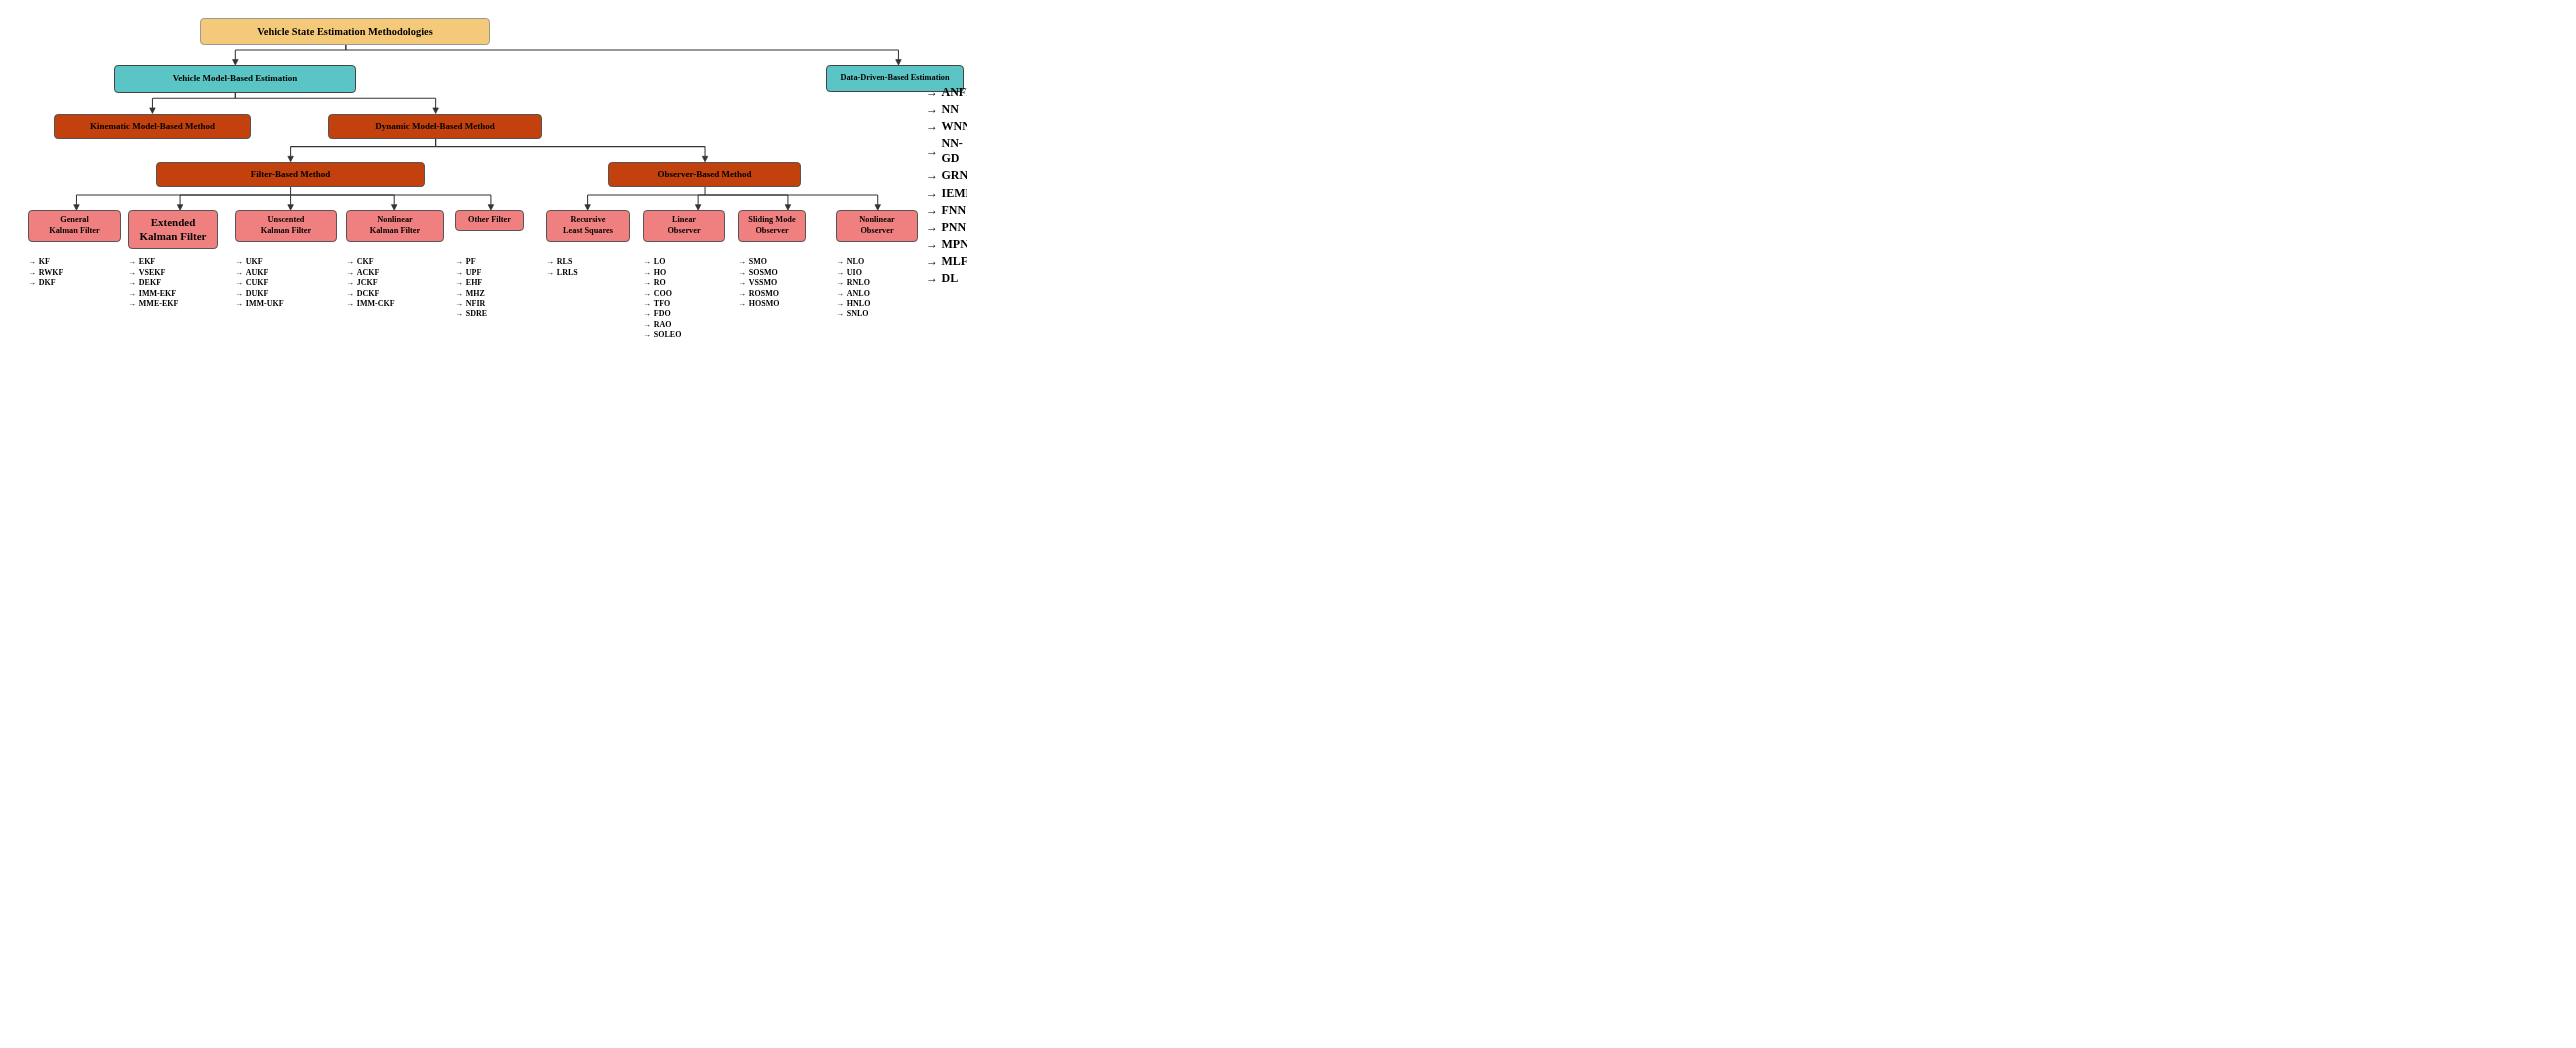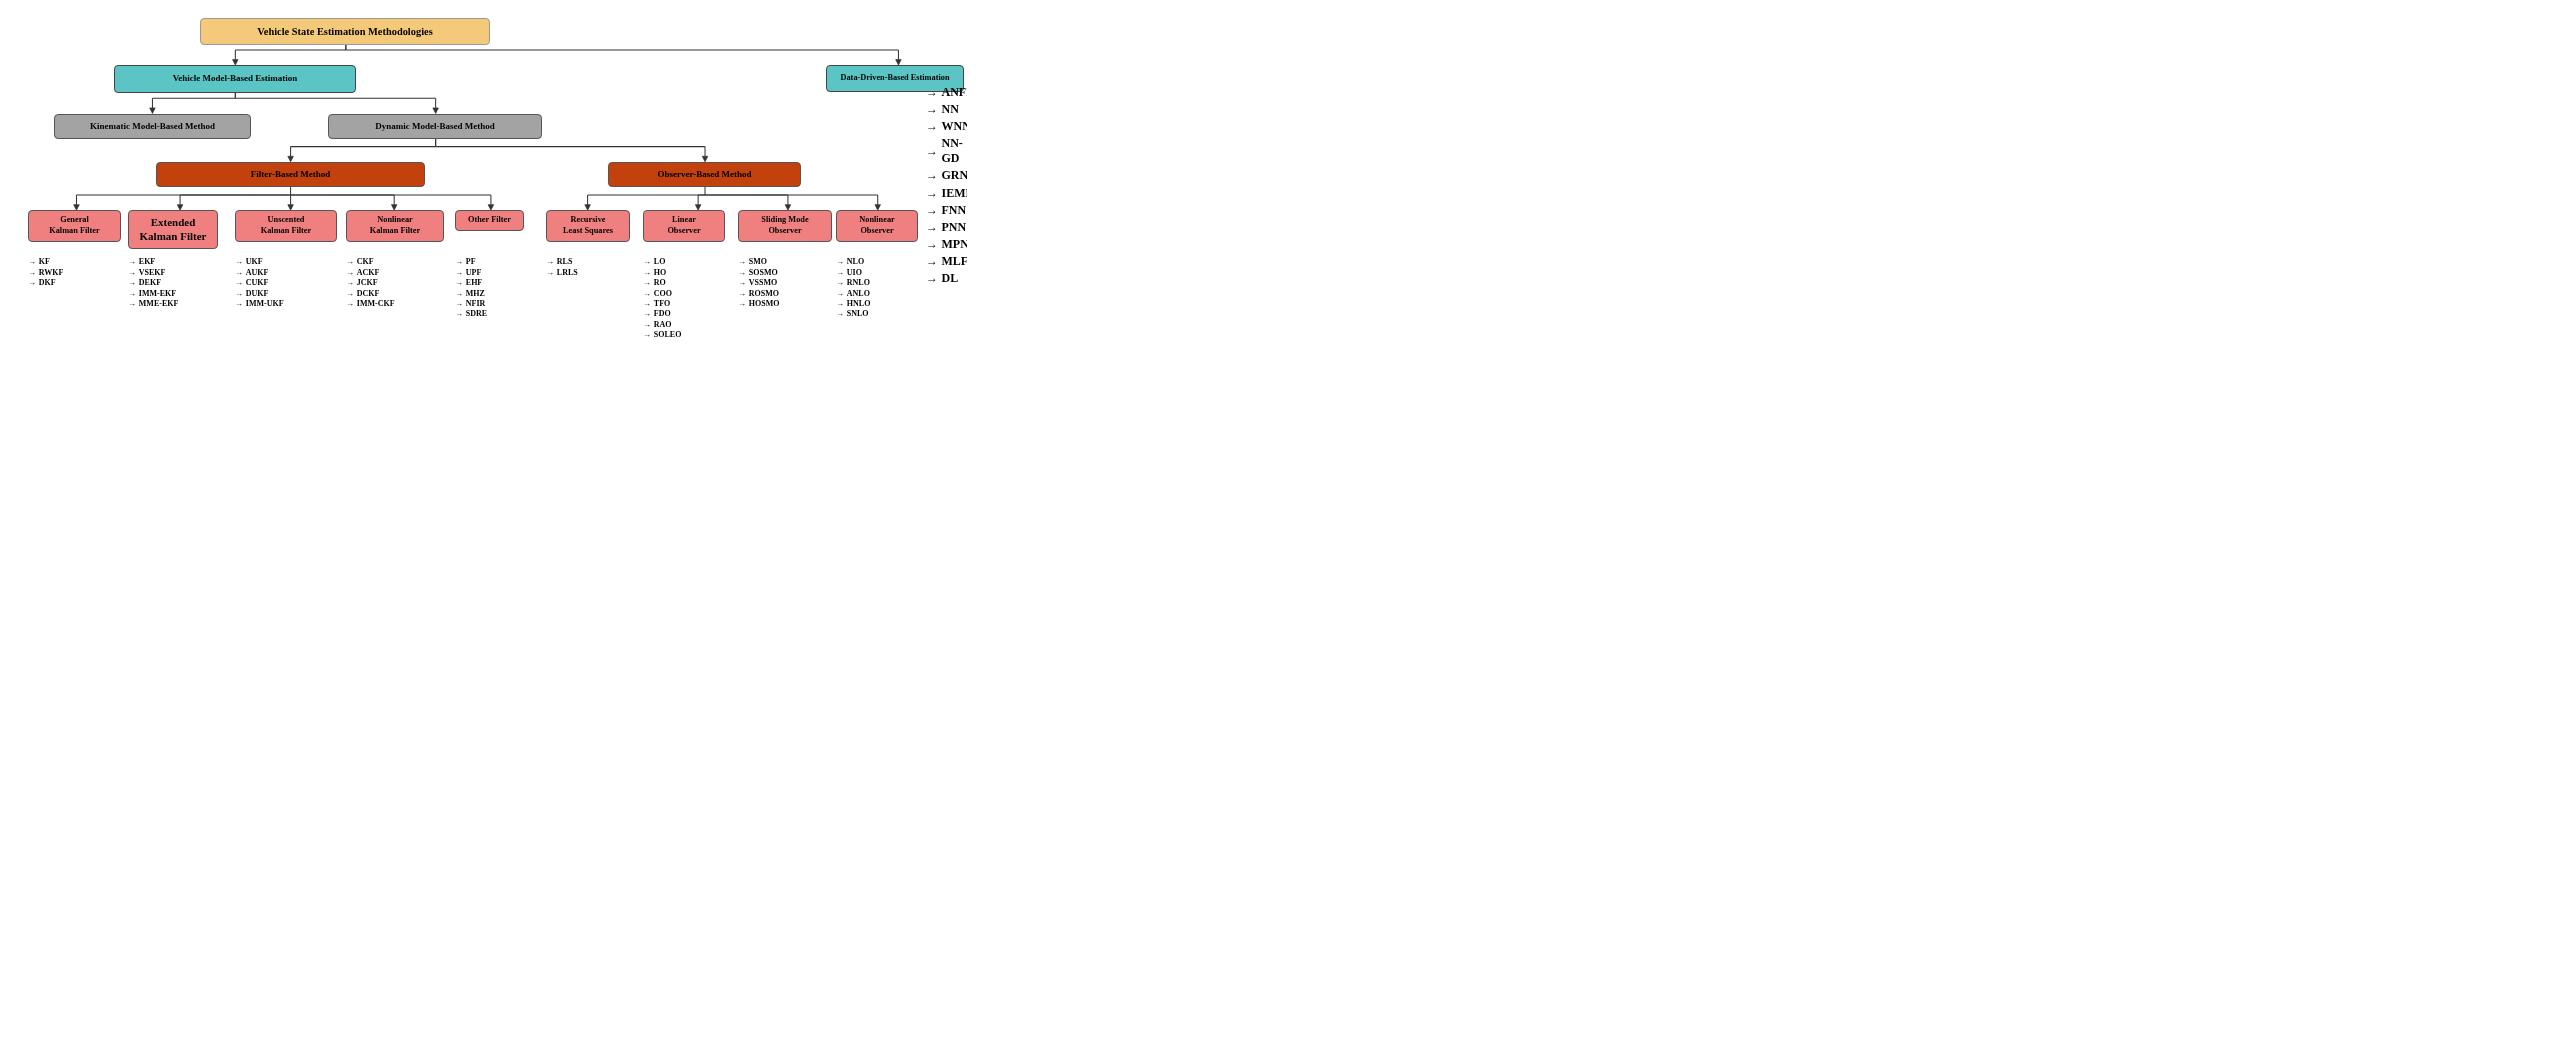--- a/index.html
+++ b/index.html
@@ -34,21 +34,21 @@
       min-width: 193px;
       padding: 5.5px 11px;
     }
     .node-blue {
       background: #5bc4c4;
       border-color: #444;
       color: #000;
       font-size: 9px;
     }
     .node-lightblue {
-      background: #a3a3a3;
+      background: #c2410c;
       border-color: #555;
       color: #000;
       font-size: 9px;
     }
     .node-pink {
       background: #c2410c;
       border-color: #555;
       color: #000;
       font-size: 9px;
     }
@@ -259,21 +259,21 @@
     <div class="abs node node-salmon" style="left:539px; top:196px; width:84px; padding:4.1px 5.5px; font-size:8.3px;">
       <span style="white-space:pre-line;">Recursive
 Least Squares</span>
     </div>
 
     <div class="abs node node-salmon" style="left:636px; top:196px; width:82px; padding:4.1px 5.5px; font-size:8.3px;">
       <span style="white-space:pre-line;">Linear
 Observer</span>
     </div>
 
-    <div class="abs node node-salmon" style="left:731px; top:196px; width:94px; padding:4.1px 5.5px; font-size:8.3px;">
+    <div class="abs node node-salmon" style="left:731px; top:196px; width:68px; padding:4.1px 5.5px; font-size:8.3px;">
       <span style="white-space:pre-line;">Sliding Mode
 Observer</span>
     </div>
 
     <div class="abs node node-salmon" style="left:829px; top:196px; width:82px; padding:4.1px 5.5px; font-size:8.3px;">
       <span style="white-space:pre-line;">Nonlinear
 Observer</span>
     </div>
 
     <div class="abs" style="left:21px; top:242px;">

